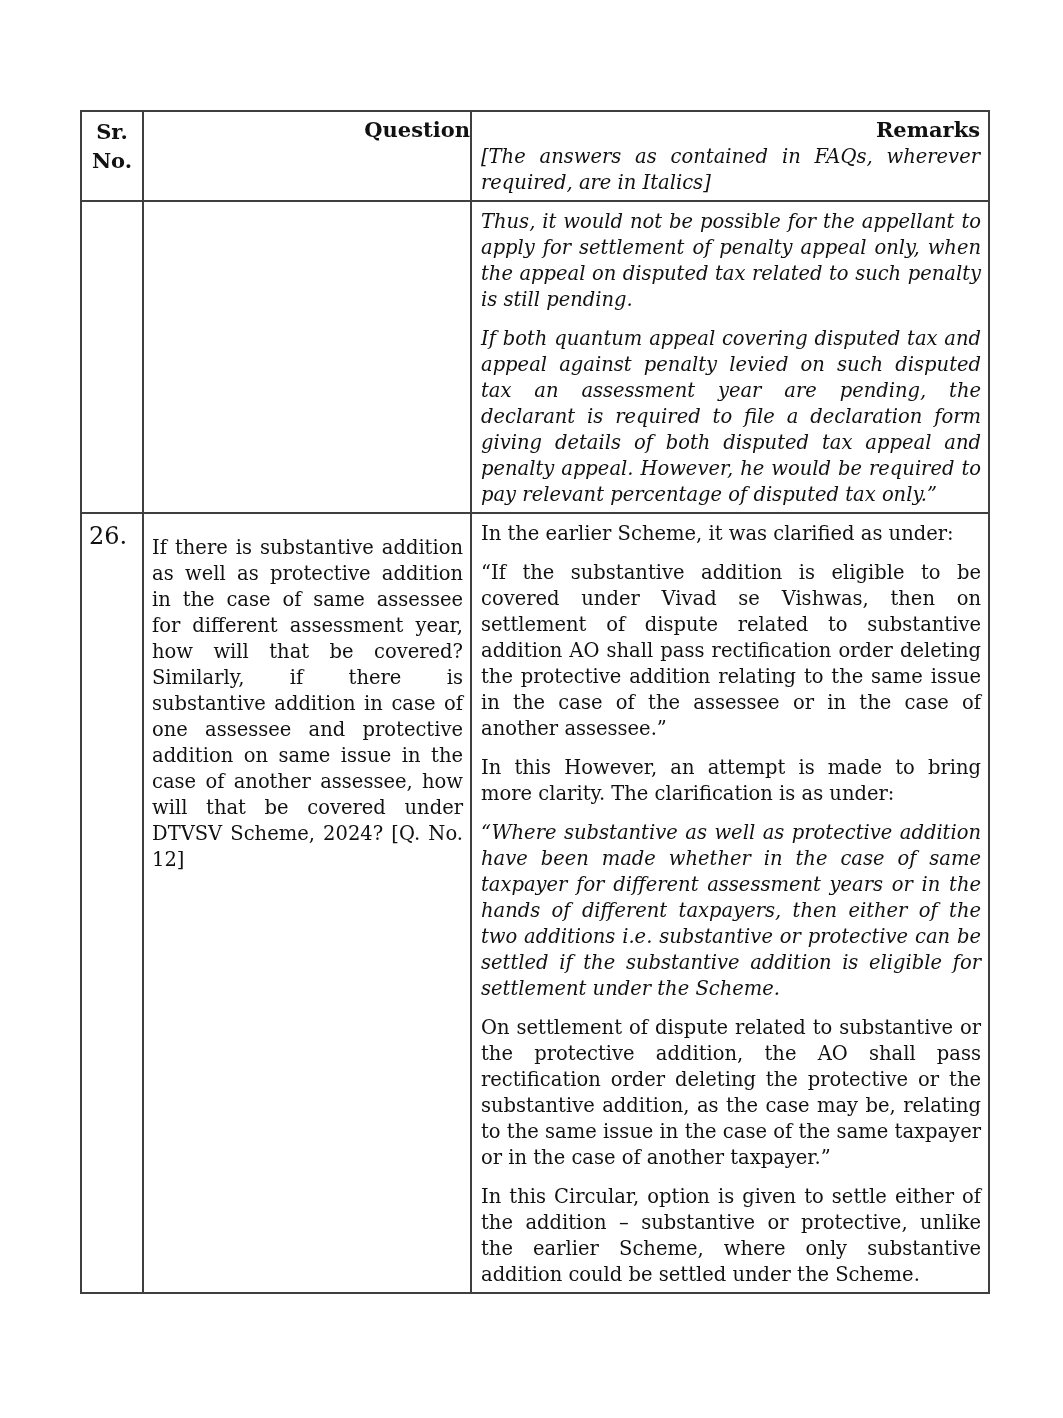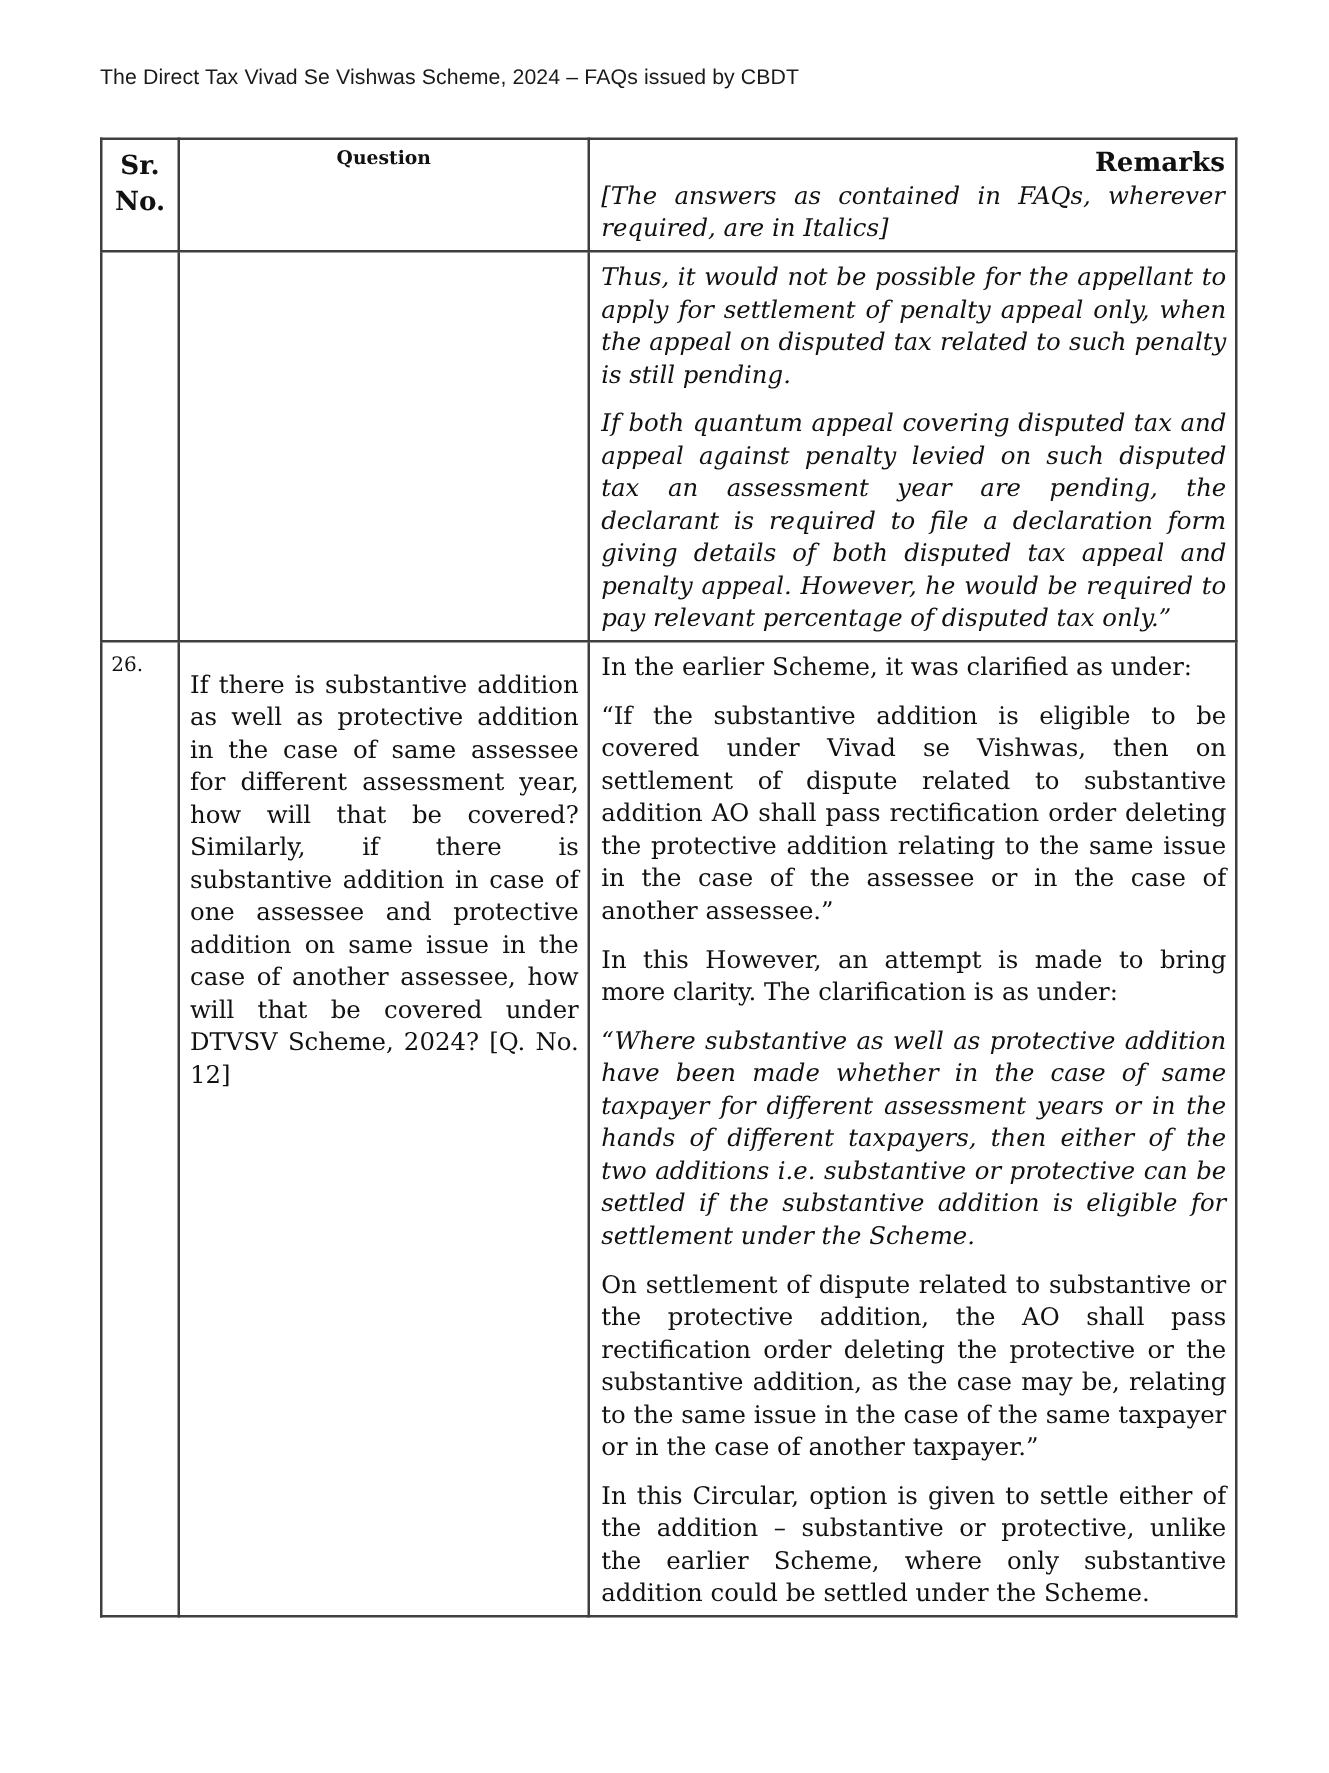--- a/index.html
+++ b/index.html
@@ -44,23 +44,23 @@
   tbody tr.row-1 { height: 707px; }
 
   th.h-sr {
     font-size: 21px;
     font-weight: bold;
     text-align: center;
     padding-top: 5px;
     line-height: 29px;
   }
   th.h-question {
-    font-size: 15px;
+    font-size: 21px;
     font-weight: bold;
-    text-align: center;
+    text-align: right;
     padding-top: 5px;
   }
   th.h-remarks {
     padding: 5px 8px 4px 9px;
     font-weight: normal;
   }
   .remarks-title {
     font-size: 21px;
     font-weight: bold;
     text-align: right;
@@ -68,21 +68,21 @@
   }
   .remarks-note {
     font-size: 19.5px;
     font-style: italic;
     font-weight: normal;
     text-align: justify;
     line-height: 26px;
     margin-top: 1px;
   }
   td.cell-sr {
-    font-size: 16px;
+    font-size: 24px;
     padding: 8px 4px 4px 7px;
     text-align: left;
   }
   td.cell-question {
     font-size: 19.5px;
     padding: 21px 7px 4px 8px;
   }
   td.cell-remarks {
     font-size: 19.5px;
     padding: 7px 7px 4px 9px;
@@ -93,21 +93,20 @@
     margin-bottom: 13px;
   }
   .para:last-child { margin-bottom: 0; }
   .para.italic { font-style: italic; }
 </style>
 </head>
 <body>
 
 <div class="page">
 
-  <div class="doc-header">The Direct Tax Vivad Se Vishwas Scheme, 2024 – FAQs issued by CBDT</div>
 
   <table class="faq-table">
     <colgroup>
       <col class="c-sr">
       <col class="c-question">
       <col class="c-remarks">
     </colgroup>
     <thead>
       <tr>
         <th class="h-sr">

